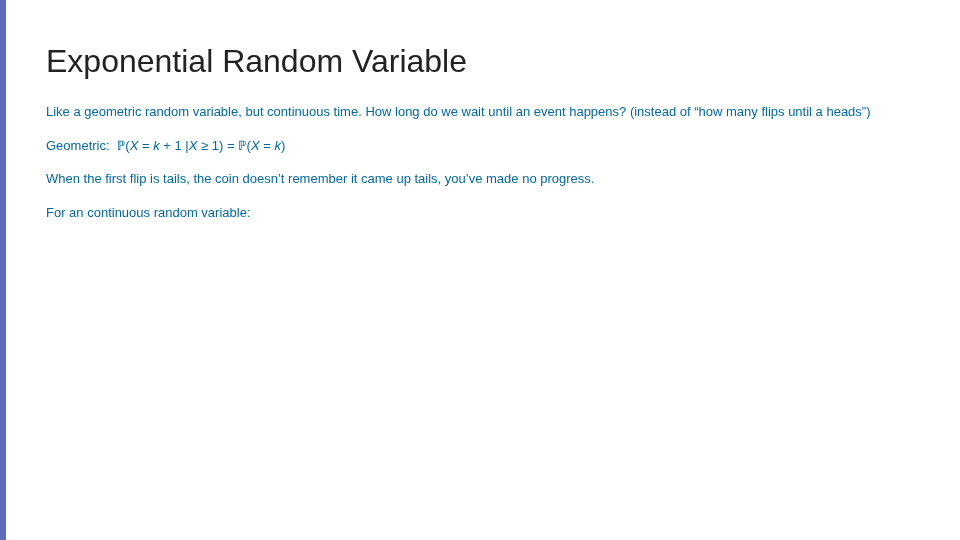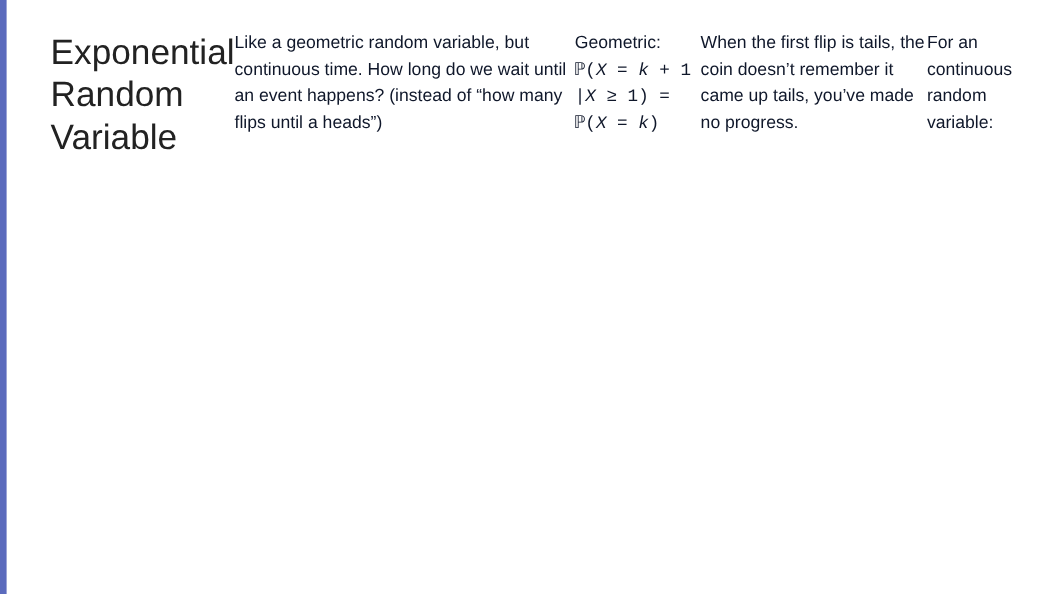--- a/index.html
+++ b/index.html
@@ -19,43 +19,43 @@
     }
 
     .left-bar {
       width: 6px;
       background: #5b6bbd;
       flex-shrink: 0;
     }
 
     .content {
       flex: 1;
-      padding: 28px 40px 28px 40px;
+      padding: 42px 40px 28px 40px;
       display: flex;
-      flex-direction: row;
+      flex-direction: column;
       gap: 0;
     }
 
     .slide-title {
       font-size: 32px;
       font-weight: 400;
       color: #222222;
       margin-bottom: 22px;
       line-height: 1.2;
     }
 
     .body-text {
-      font-size: 16px;
-      color: #0f172a;
+      font-size: 13px;
+      color: #0369a1;
       line-height: 1.5;
       margin-bottom: 14px;
     }
 
     .math-inline {
-      font-family: Liberation Mono, monospace;
+      font-family: Liberation Sans, sans-serif;
     }
   </style>
 </head>
 <body>
 
 <div class="left-bar"></div>
 
 <div class="content">
 
   <h1 class="slide-title">Exponential Random Variable</h1>

